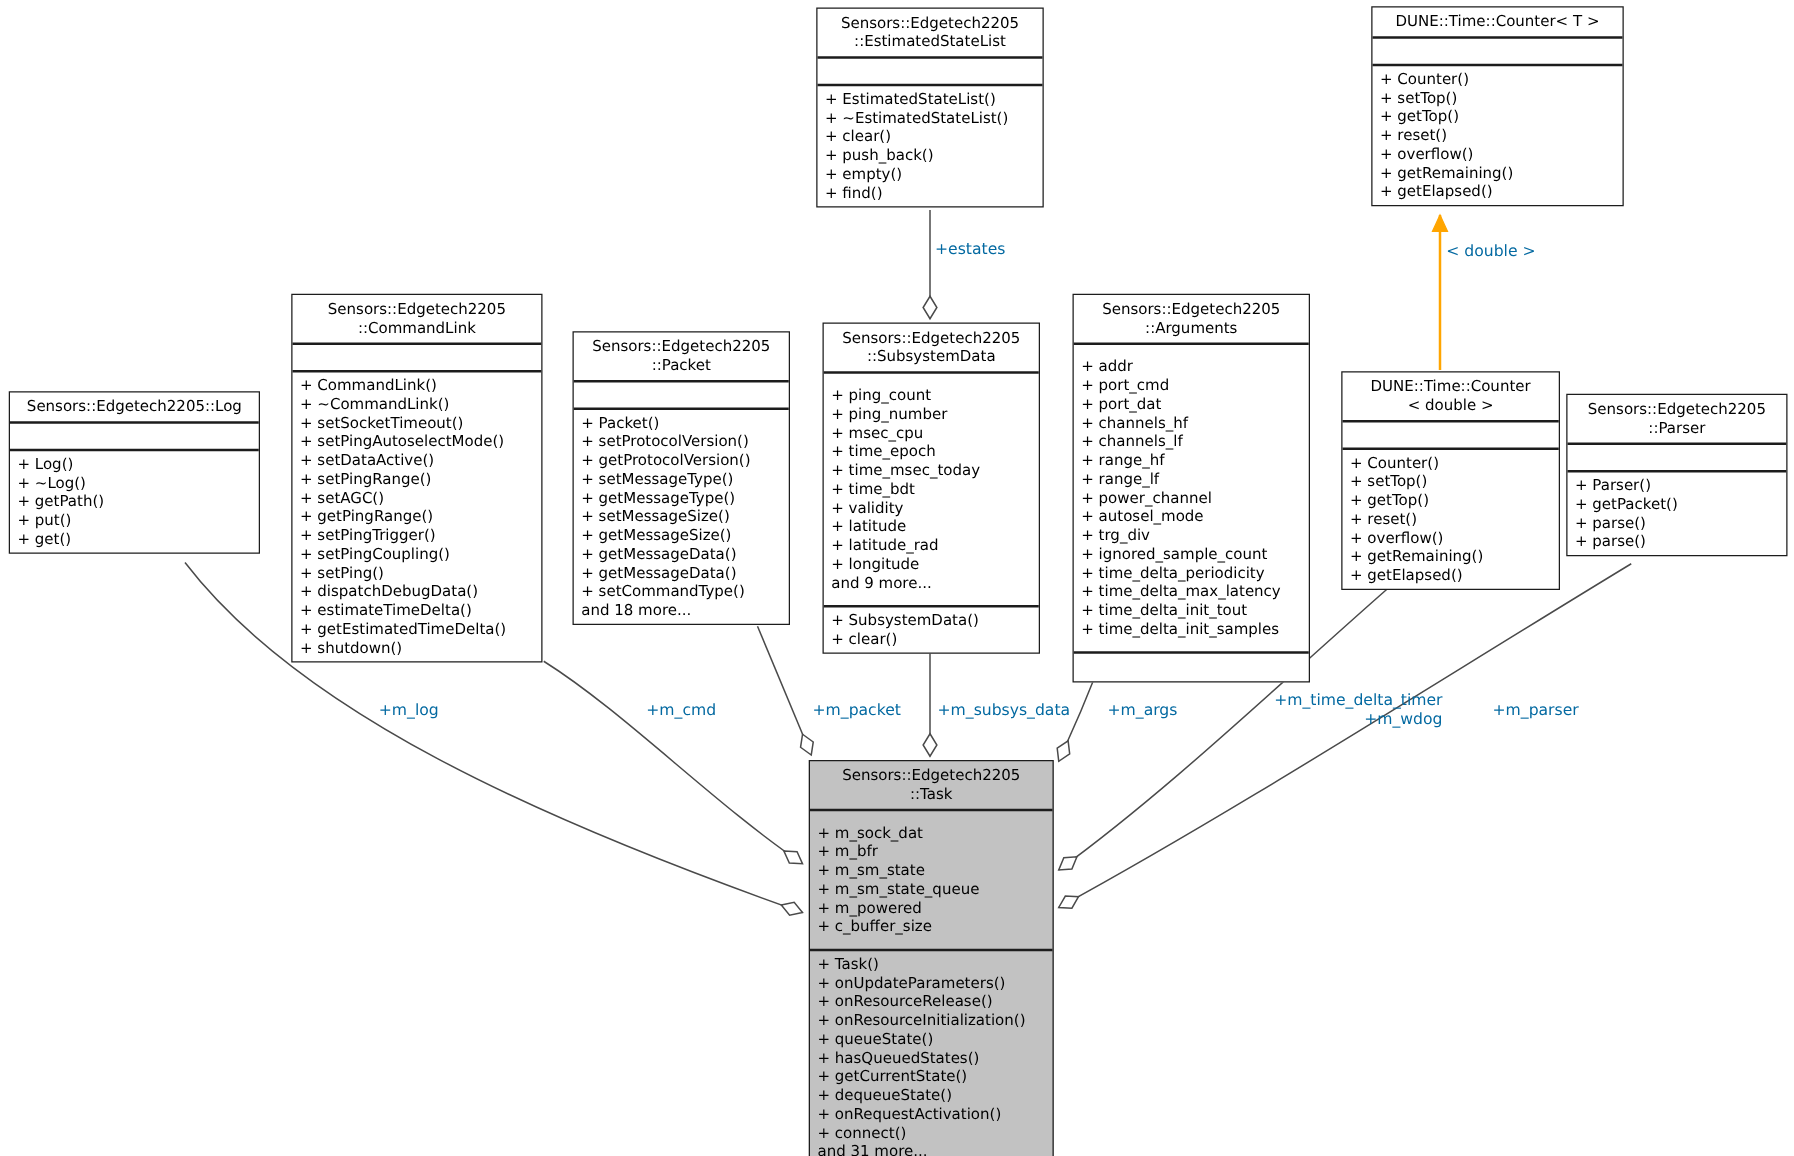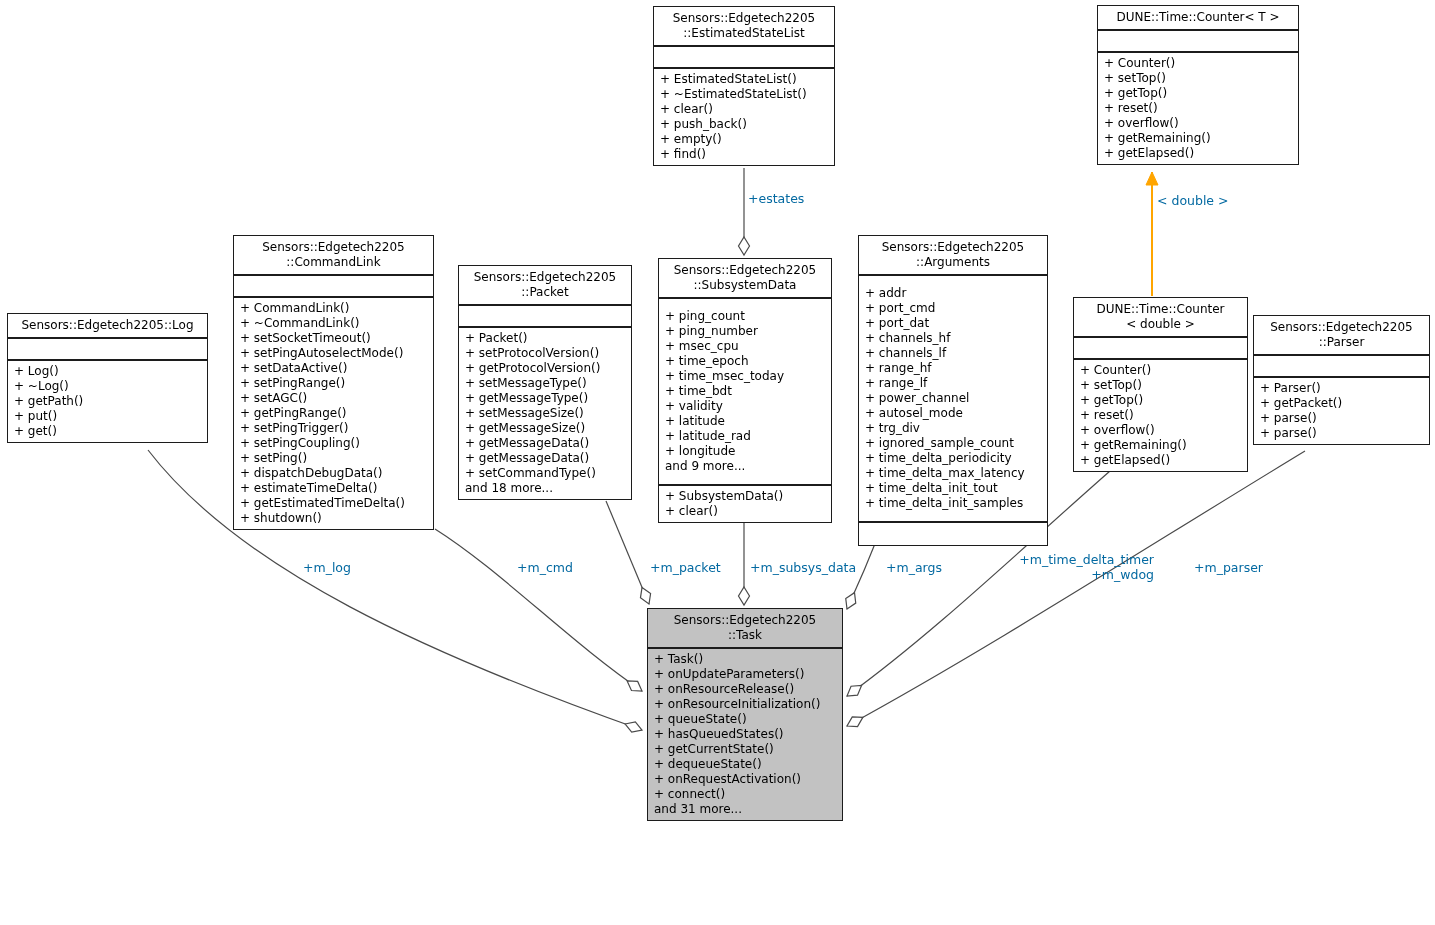--- a/index.html
+++ b/index.html
@@ -227,20 +227,28 @@
         <div>+ put()</div>
         <div>+ get()</div>
       </div>
   </div>
 
   <div class="uml-box focus" style="left:647px;top:608px;width:196px;">
     <div class="uml-title">
         <div>Sensors::Edgetech2205</div>
         <div>::Task</div>
       </div>
+    <div class="uml-attrs">
+        <div>+ m_sock_dat</div>
+        <div>+ m_bfr</div>
+        <div>+ m_sm_state</div>
+        <div>+ m_sm_state_queue</div>
+        <div>+ m_powered</div>
+        <div>+ c_buffer_size</div>
+      </div>
     <div class="uml-methods">
         <div>+ Task()</div>
         <div>+ onUpdateParameters()</div>
         <div>+ onResourceRelease()</div>
         <div>+ onResourceInitialization()</div>
         <div>+ queueState()</div>
         <div>+ hasQueuedStates()</div>
         <div>+ getCurrentState()</div>
         <div>+ dequeueState()</div>
         <div>+ onRequestActivation()</div>

